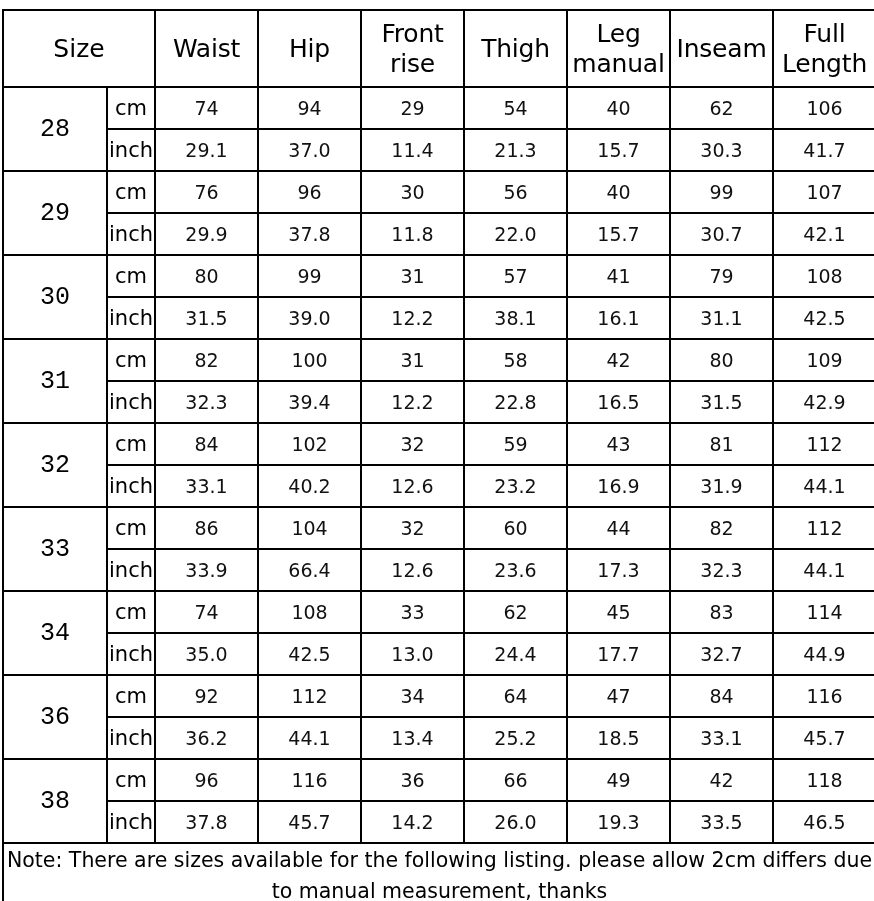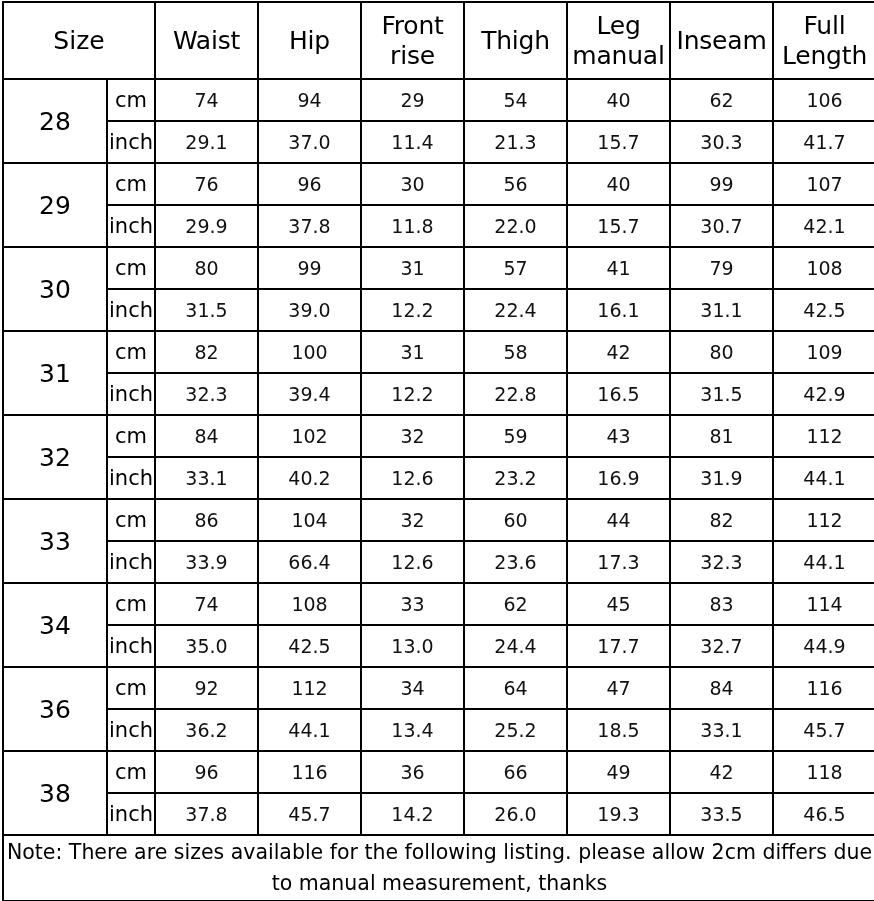--- a/index.html
+++ b/index.html
@@ -11,21 +11,21 @@
     width: 874px;
     height: 901px;
     font-family: "DejaVu Sans", sans-serif;
     color: #000000;
     overflow: hidden;
   }
   #chart-wrap {
     width: 874px;
     height: 901px;
     box-sizing: border-box;
-    padding: 1px 2px 2px 2px;
+    padding: 9px 2px 2px 2px;
   }
   table.size-chart {
     width: 870px;
     height: 897px;
     border-collapse: collapse;
     table-layout: fixed;
   }
   table.size-chart td,
   table.size-chart th {
     border: 2px solid #000000;
@@ -50,20 +50,21 @@
   th.size-head {
     font-size: 25px;
     font-weight: bold;
   }
 
   
   tr.data-row { height: 42px; }
   td.size-cell {
     font-size: 25px;
     font-weight: bold;
+    font-family: Liberation Mono, monospace;
   }
   td.unit-cell {
     font-size: 21px;
     font-weight: bold;
   }
   td.value-cell {
     font-size: 19px;
     font-weight: normal;
     color: #111111;
   }
@@ -158,21 +159,21 @@
           <td class="value-cell">57</td>
           <td class="value-cell">41</td>
           <td class="value-cell">79</td>
           <td class="value-cell">108</td>
         </tr>
         <tr class="data-row">
           <td class="unit-cell">inch</td>
           <td class="value-cell">31.5</td>
           <td class="value-cell">39.0</td>
           <td class="value-cell">12.2</td>
-          <td class="value-cell">22.4</td>
+          <td class="value-cell">38.1</td>
           <td class="value-cell">16.1</td>
           <td class="value-cell">31.1</td>
           <td class="value-cell">42.5</td>
         </tr>
         <tr class="data-row">
           <td class="size-cell" rowspan="2">31</td>
           <td class="unit-cell">cm</td>
           <td class="value-cell">82</td>
           <td class="value-cell">100</td>
           <td class="value-cell">31</td>

